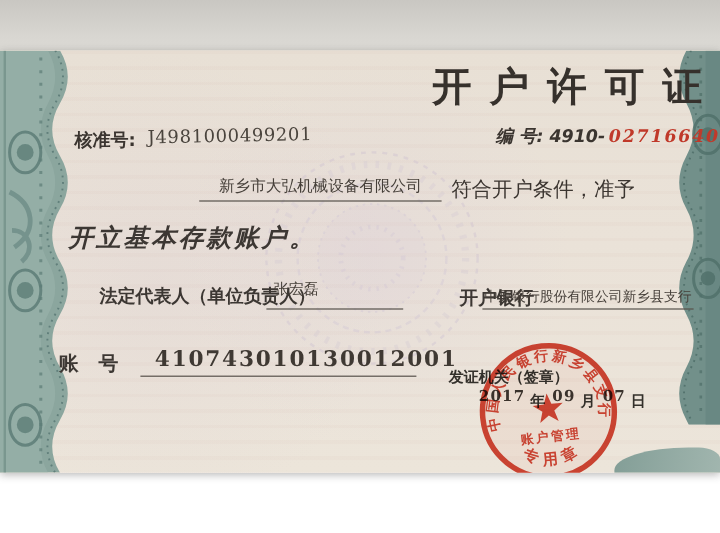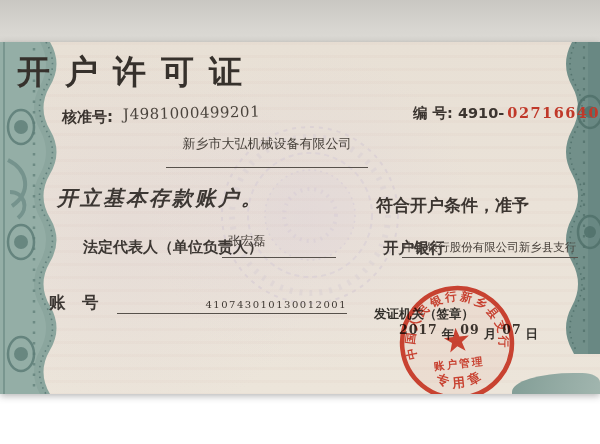--- a/index.html
+++ b/index.html
@@ -14,48 +14,48 @@
       repeating-linear-gradient(180deg, rgba(197,152,140,0.05) 0px, rgba(197,152,140,0.05) 3px, rgba(255,255,255,0) 3px, rgba(255,255,255,0) 13px),
       linear-gradient(180deg,#e8e0d5 0%,#eae2d8 45%,#ece5da 100%);
     box-shadow:0 2px 7px rgba(40,40,40,0.35);}
   .border-svg{position:absolute;top:0;}
   .border-left{left:0;}
   .border-right{right:0;}
   .corner-br{position:absolute;left:512px;top:331px;width:88px;height:21px;
     background:linear-gradient(100deg,#7d9a93 0%,#8fa8a1 55%,#9db3ac 100%);
     border-radius:70% 20% 0 0 / 90% 45% 0 0;opacity:.95;}
   .content{position:absolute;inset:0;z-index:2;color:#3c3733;}
-  .title{position:absolute;left:0;top:8px;width:100%;text-align:left;
+  .title{position:absolute;left:0;top:8px;width:100%;text-align:right;
     font-size:33px;font-weight:bold;letter-spacing:15px;padding-left:17px;
     color:#36312c;font-family:"DejaVu Serif",serif;box-sizing:border-box;}
   .row{position:absolute;white-space:nowrap;}
   .lbl{font-weight:bold;color:#3b3530;}
   .serif{font-family:"DejaVu Serif",serif;}
   .r-approval{left:62px;top:66px;font-size:15px;}
   .approval-val{display:inline-block;margin-left:10px;font-size:15px;color:#4a443d;
     transform:rotate(-1.2deg);position:relative;top:-4px;letter-spacing:0.5px;}
-  .r-serial{left:413px;top:62px;font-size:14.5px;font-weight:bold;color:#3b3530;}
+  .r-serial{left:413px;top:62px;font-size:14.5px;font-weight:bold;color:#3b3530;font-style:italic;}
   .serial-red{color:#c0392a;letter-spacing:1.5px;margin-left:3px;}
   .r-review-lbl{left:66px;top:104px;font-size:17px;font-weight:bold;}
   .fill-line{position:absolute;border-bottom:1.5px solid #57514b;display:flex;
     align-items:flex-end;box-sizing:border-box;color:#453f39;}
   .company-line{left:166px;top:96px;width:202px;height:30px;font-size:13px;
-    justify-content:center;padding-bottom:14px;}
-  .r-suffix{left:376px;top:104px;font-size:17px;font-weight:bold;margin-top:48px;}
+    justify-content:center;padding-bottom:3px;}
+  .r-suffix{left:376px;top:104px;font-size:17px;font-weight:normal;}
   .r-line2{left:57px;top:142px;font-size:20.5px;font-weight:bold;letter-spacing:2.5px;font-style:italic;}
   .r-rep-lbl{left:59px;top:196px;font-size:15px;font-weight:bold;margin-left:24px;}
   .rep-line{left:222px;top:186px;width:114px;height:30px;font-size:12.5px;
     justify-content:flex-start;padding:0 0 2px 6px;align-items:center;}
   .r-bank-lbl{left:345px;top:196px;font-size:15.5px;font-weight:bold;margin-left:38px;}
   .bank-line{left:402px;top:184px;width:176px;height:32px;font-size:11.5px;
     justify-content:center;padding-bottom:2px;}
   .r-acct-lbl{left:49px;top:250px;font-size:16.5px;font-weight:bold;}
-  .acct-line{left:117px;top:240px;width:230px;height:32px;font-size:10px;
-    justify-content:flex-end;padding:0 0 3px 12px;letter-spacing:1.5px;
-    font-family:"DejaVu Serif",serif;color:#3f3933;}
+  .acct-line{left:117px;top:240px;width:230px;height:32px;font-size:18px;
+    justify-content:flex-start;padding:0 0 3px 12px;letter-spacing:1.5px;
+    font-family:"DejaVu Serif",serif;color:#3f3933;font-weight:bold;}
   .r-issuer{left:374px;top:264px;font-size:12.5px;font-weight:bold;color:#33302b;}
   .r-date{left:399px;top:284px;font-size:12.5px;color:#33302b;font-weight:bold;}
   .date-num{font-family:"DejaVu Serif",serif;position:relative;top:-4px;
     letter-spacing:1px;color:#3a332d;}
   .date-unit{margin:0 6px 0 4px;}
   .seal{position:absolute;left:396px;top:240px;z-index:3;
     mix-blend-mode:multiply;opacity:.92;transform:rotate(-6deg);}
   .rosette{position:absolute;left:215px;top:78px;z-index:1;opacity:.85;}
 </style>
 </head>

